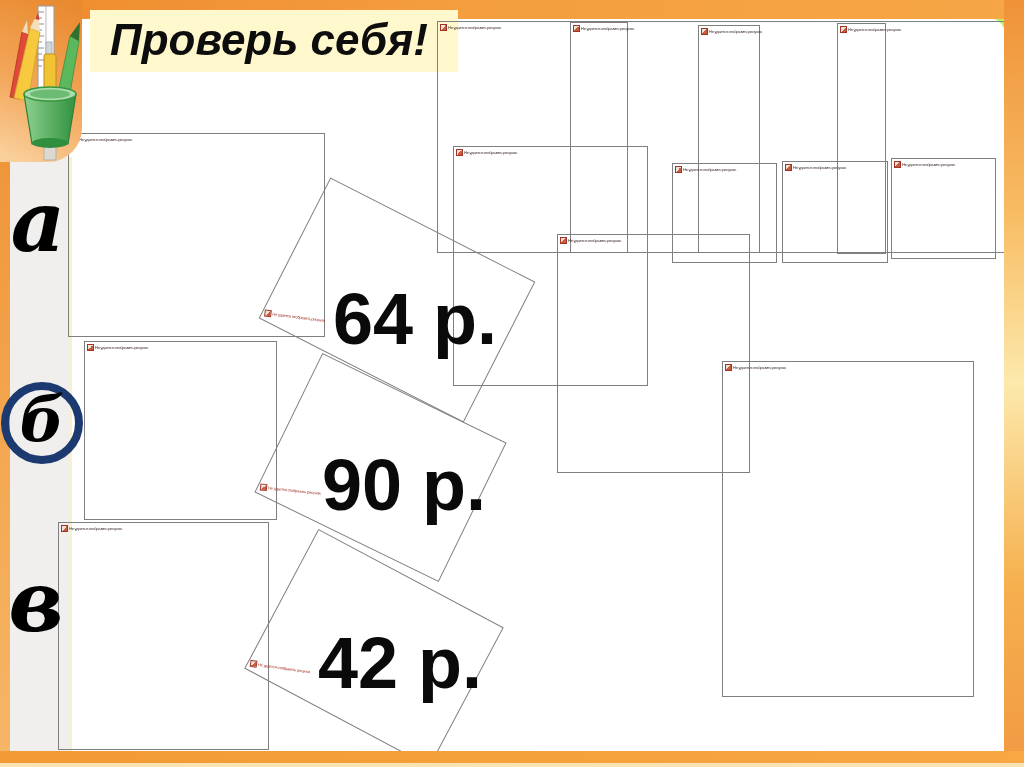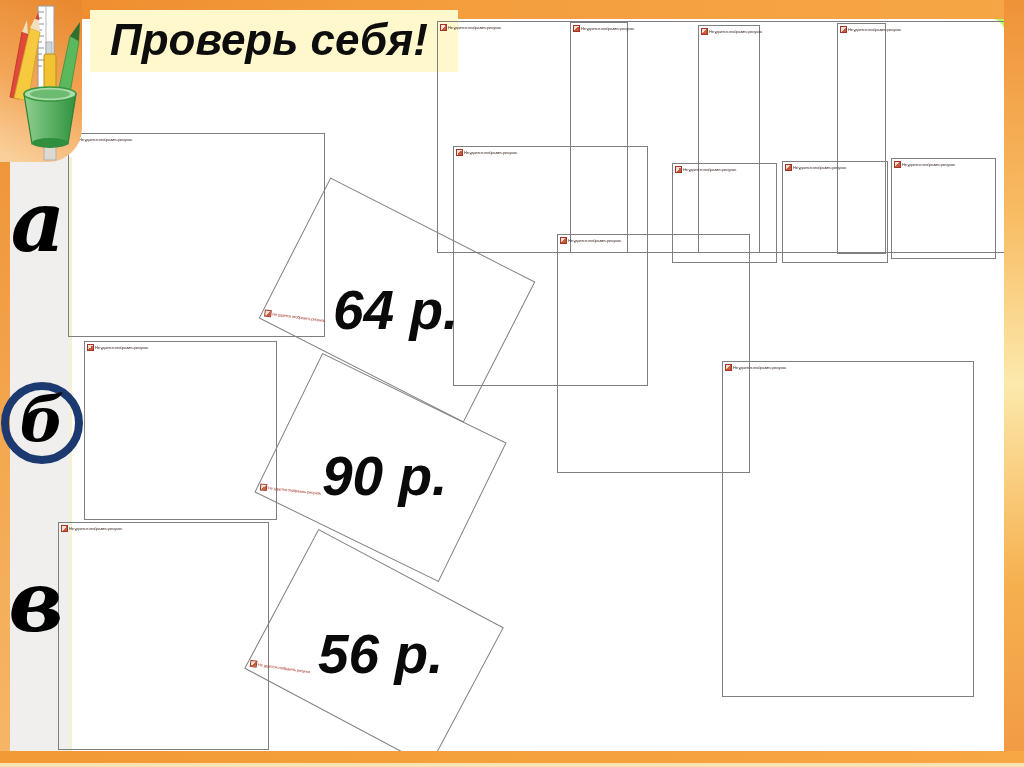--- a/index.html
+++ b/index.html
@@ -49,21 +49,21 @@
   .pbox{position:absolute;border:1px solid #7f7f7f;background:transparent;z-index:5;box-sizing:border-box;}
   .pbox.rot{transform-origin:50% 50%;}
   .chip{position:absolute;left:2px;top:2px;display:flex;align-items:center;gap:1px;white-space:nowrap;}
   .chip-icon{display:inline-block;width:5px;height:5px;border:1px solid #a33327;
     background:linear-gradient(135deg,#e8e3d6 50%,#c75b3a 50%);}
   .chip-text{font-size:4px;color:#3a2a26;letter-spacing:-0.2px;}
   .pbox.rot .chip{left:3px;top:auto;bottom:3px;transform:rotate(-20deg);transform-origin:left bottom;}
   .pbox.rot .chip-text{color:#a03226;}
 
   
-  .price{position:absolute;z-index:10;font-size:55px;font-weight:bold;font-style:italic;
+  .price{position:absolute;z-index:10;font-size:72px;font-weight:bold;
     color:#0a0a0a;line-height:1;white-space:nowrap;}
   .price-64{left:333px;top:283px;}
   .price-56{left:322px;top:449px;}
   .price-42{left:318px;top:627px;}
 </style>
 </head>
 <body>
 
 <div class="page">
 
@@ -217,15 +217,15 @@
   </div>
   <div class="pbox rot" style="left:269px;top:569px;width:210px;height:158px;transform:rotate(28deg);">
     <div class="chip">
         <span class="chip-icon"></span>
         <span class="chip-text">Не удается отобразить рисунок.</span>
       </div>
   </div>
 
   <div class="price price-64">64 р.</div>
   <div class="price price-56">90 р.</div>
-  <div class="price price-42">56 р.</div>
+  <div class="price price-42">42 р.</div>
 
 </div>
 
 </body></html>

